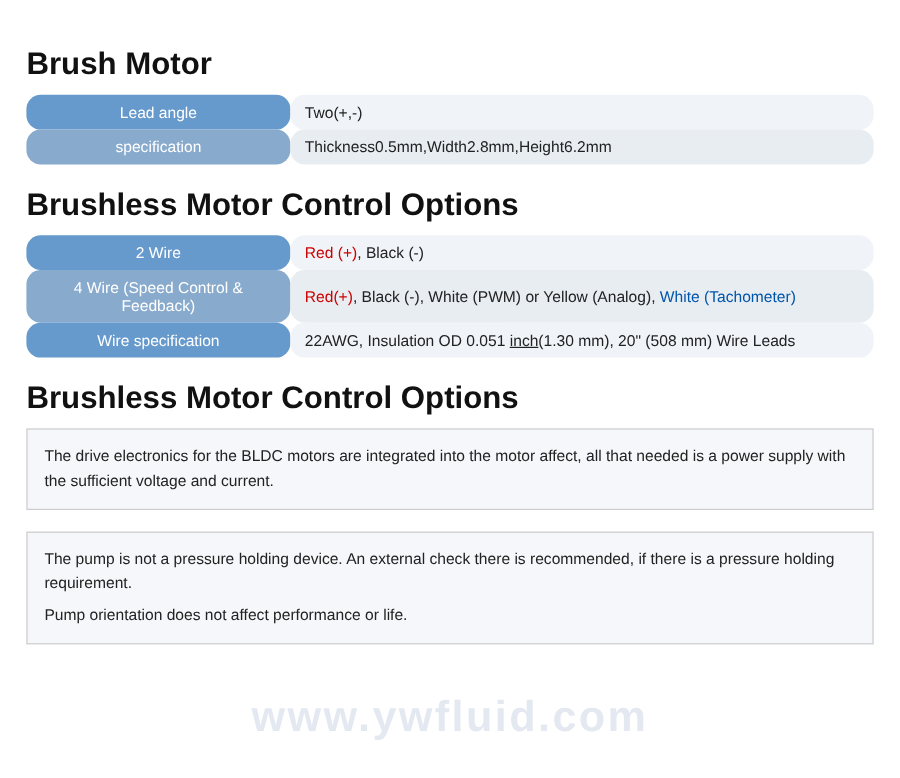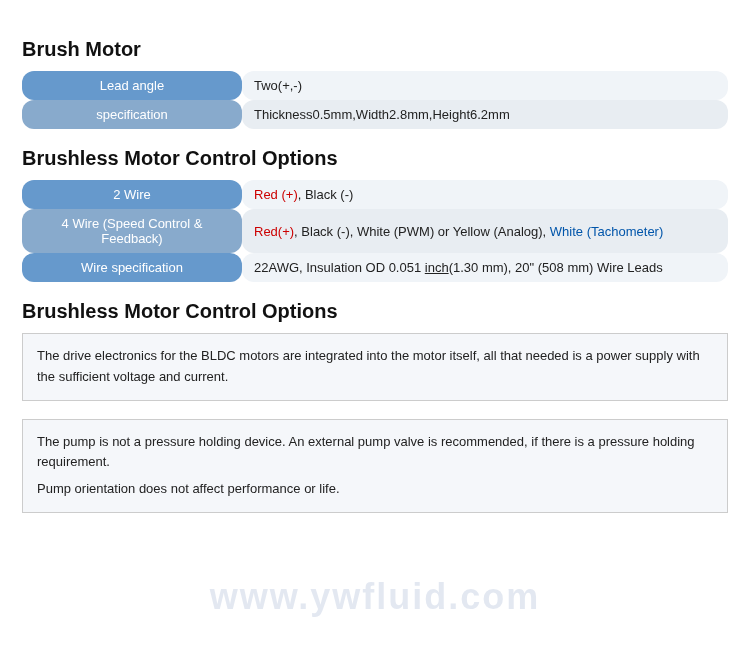--- a/index.html
+++ b/index.html
@@ -8,21 +8,21 @@
       background: #ffffff;
       color: #222;
       font-size: 13px;
       padding: 20px 22px;
       width: 750px;
       min-height: 648px;
       position: relative;
     }
 
     .section-title {
-      font-size: 20px;
+      font-size: 26px;
       font-weight: bold;
       margin-bottom: 10px;
       margin-top: 18px;
       color: #111;
     }
 
     .spec-table {
       width: 100%;
       border-collapse: collapse;
       margin-bottom: 18px;
@@ -127,24 +127,24 @@
         <td class="label-cell">Wire specification</td>
         <td class="value-cell">22AWG, Insulation OD 0.051 <span style="text-decoration:underline">inch</span>(1.30 mm), 20" (508 mm) Wire Leads</td>
       </tr>
     </tbody>
   </table>
 </div>
 
 <div>
   <div class="section-title">Brushless Motor Control Options</div>
   <div class="description-box">
-    <span>The drive electronics for the BLDC motors are integrated into the motor itself, all that needed is a power supply with the sufficient voltage and current.</span>
+    <span>The drive electronics for the BLDC motors are integrated into the motor affect, all that needed is a power supply with the sufficient voltage and current.</span>
   </div>
 </div>
 
 <div>
   <div class="description-box">
-    <div style="margin-bottom:6px;">The pump is not a pressure holding device. An external pump valve is recommended, if there is a pressure holding requirement.</div>
+    <div style="margin-bottom:6px;">The pump is not a pressure holding device. An external check there is recommended, if there is a pressure holding requirement.</div>
     <div>Pump orientation does not affect performance or life.</div>
   </div>
 </div>
 
 <div class="watermark">www.ywfluid.com</div>
 
 </body></html>

